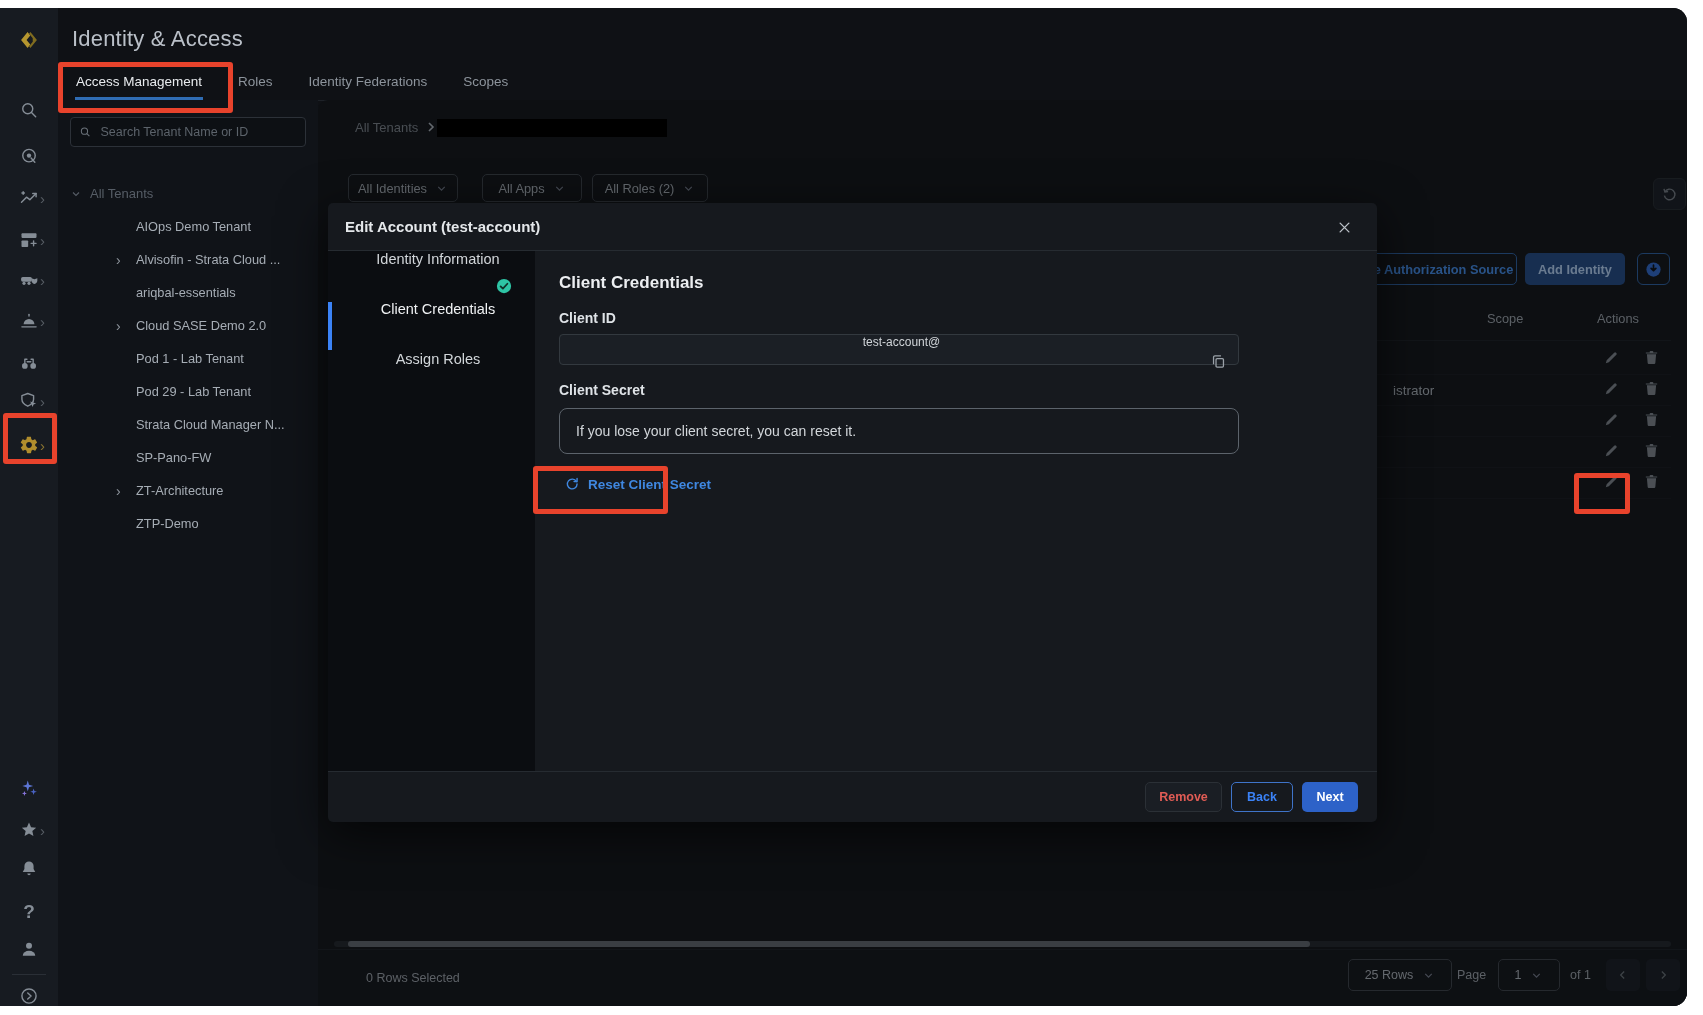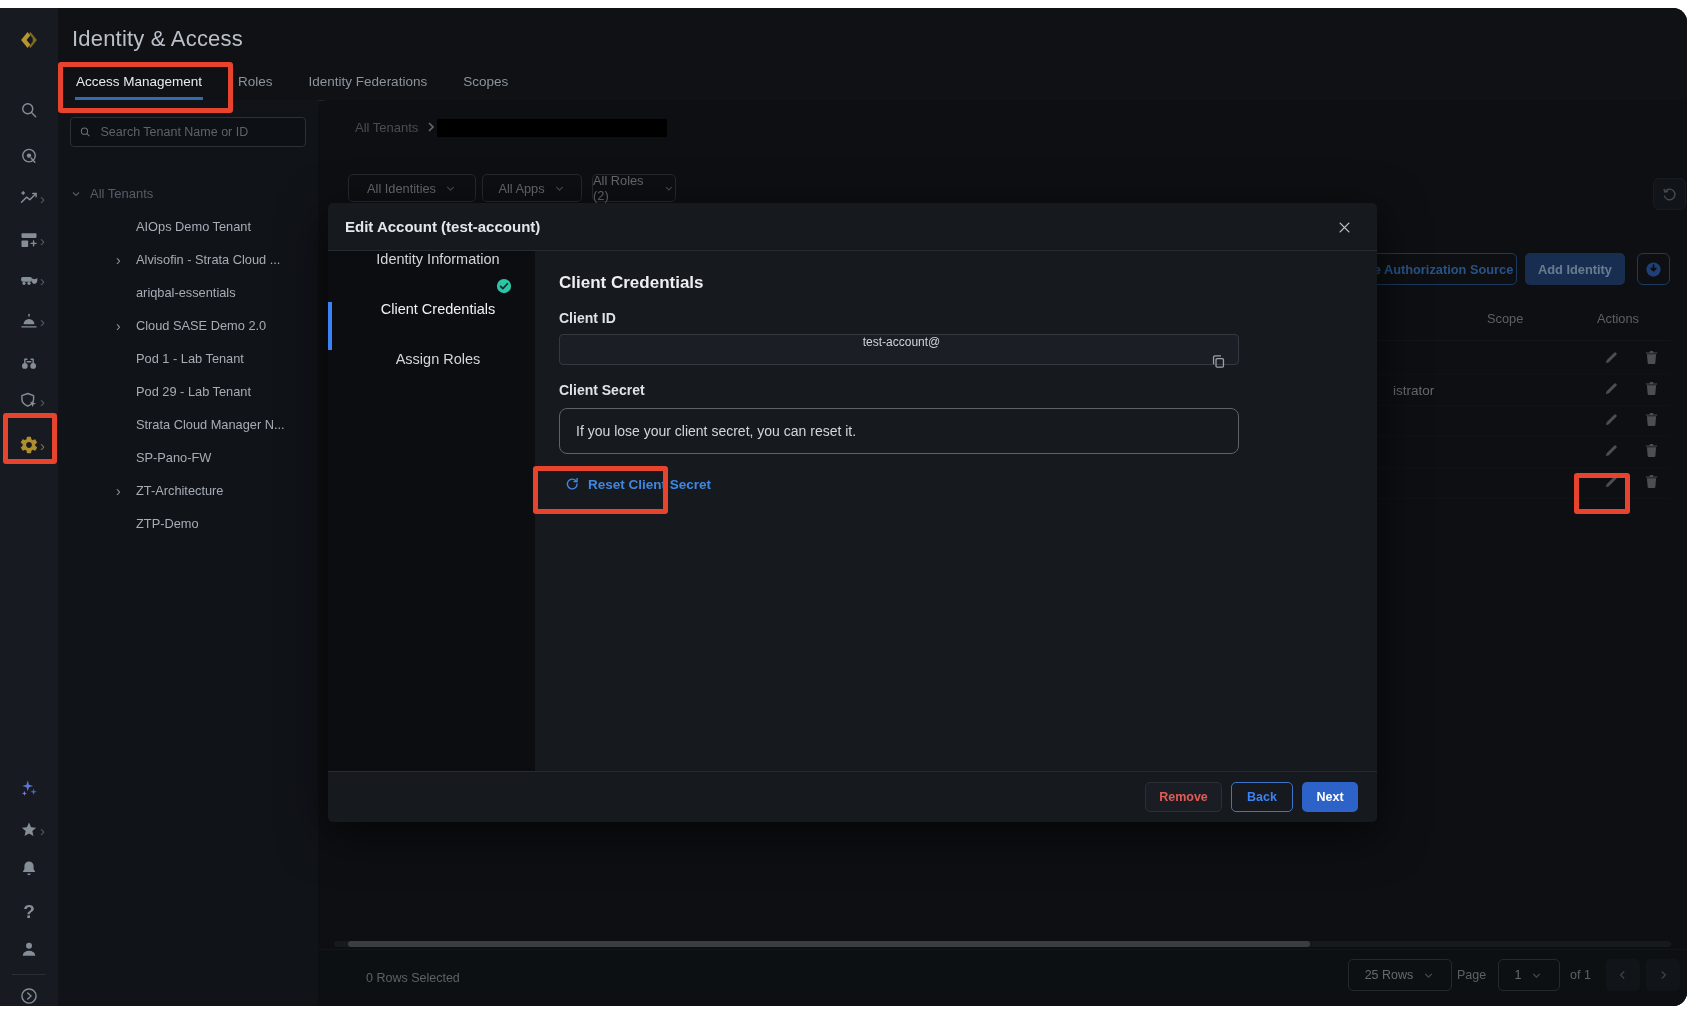--- a/index.html
+++ b/index.html
@@ -279,33 +279,33 @@
     </div>
   </div>
 
   <div class="main">
     <div class="crumb-root">All Tenants</div>
     <div class="crumb-chev"><svg viewBox="0 0 24 24">
             <polyline points="9,6 15,12 9,18"></polyline>
           </svg></div>
     <div class="redact1"></div>
 
-    <div class="filter" style="left:30px;width:128px">
+    <div class="filter" style="left:30px;width:110px">
       <span>All Identities</span>
       <svg viewBox="0 0 24 24">
             <polyline points="6,9 12,15 18,9"></polyline>
           </svg>
     </div>
     <div class="filter" style="left:164px;width:100px">
       <span>All Apps</span>
       <svg viewBox="0 0 24 24">
             <polyline points="6,9 12,15 18,9"></polyline>
           </svg>
     </div>
-    <div class="filter" style="left:274px;width:84px">
+    <div class="filter" style="left:274px;width:116px">
       <span>All Roles (2)</span>
       <svg viewBox="0 0 24 24">
             <polyline points="6,9 12,15 18,9"></polyline>
           </svg>
     </div>
 
     <div class="sqbtn" style="left:1335px;top:78px">
       <svg viewBox="0 0 24 24">
             <path d="M5.5 8.5 A7.5 7.5 0 1 1 4.8 13.5"></path>
             <polyline points="4.2,4 5.5,8.5 10,7.8"></polyline>

